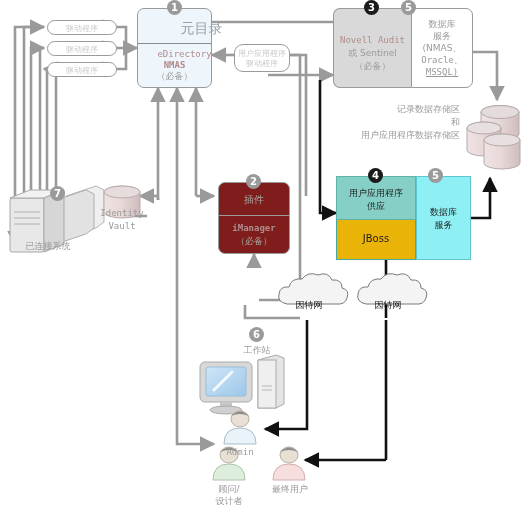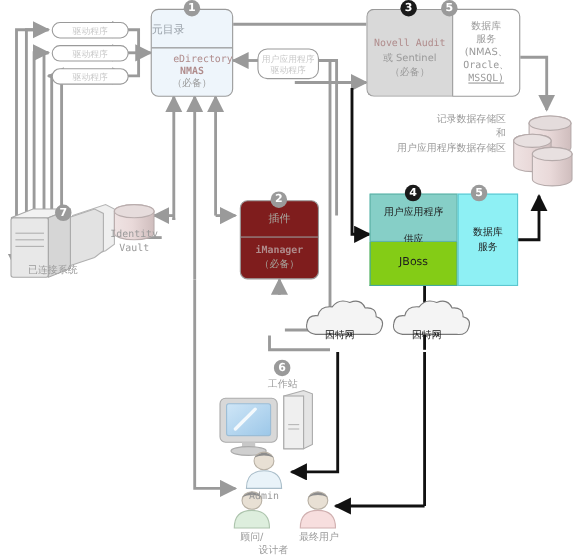--- a/index.html
+++ b/index.html
@@ -19,43 +19,43 @@
          text-align:center;font-weight:bold;
          font-family:"DejaVu Sans","Liberation Sans",sans-serif;}
   .badge.dk{background:#1a1a1a;}
 
   .box{position:absolute;box-sizing:border-box;}
   .rbox{border:1px solid #9a9a9a;border-radius:7px;}
 
   
   #box1{left:137px;top:8px;width:75px;height:80px;background:#eef5fb;}
   #box1 .divider{position:absolute;left:0;top:34px;width:100%;height:1px;background:#8a8a8a;}
-  #box1 .t1{position:absolute;left:0;top:11px;width:100%;
-            font-size:10px;color:#9aa2aa;}
+  #box1 .t1{position:absolute;left:0;top:11px;width:100%;text-align:center;
+            font-size:14px;color:#9aa2aa;padding-left:27px;}
   #box1 .t2{position:absolute;left:0;top:40px;width:100%;text-align:center;}
 
   
   #box35{left:333px;top:8px;width:140px;height:80px;}
   #box35 .left{position:absolute;left:0;top:0;width:78px;height:100%;
                background:#d9d9d9;border:1px solid #9a9a9a;border-right:none;
                border-radius:7px 0 0 7px;box-sizing:border-box;}
   #box35 .right{position:absolute;left:78px;top:0;width:62px;height:100%;
                 background:#ffffff;border:1px solid #9a9a9a;border-left:1px solid #9a9a9a;
                 border-radius:0 7px 7px 0;box-sizing:border-box;}
 
   
   #box2{left:218px;top:182px;width:72px;height:72px;background:#7f1d1d;}
   #box2 .divider{position:absolute;left:0;top:32px;width:100%;height:1px;background:#9a9a9a;}
 
   
   #box45{left:336px;top:176px;width:135px;height:84px;}
   #box45 .ua{position:absolute;left:0;top:0;width:80px;height:44px;
              background:#86cfc7;border:1px solid #5fb3a8;box-sizing:border-box;}
   #box45 .jb{position:absolute;left:0;top:44px;width:80px;height:40px;
-             background:#84cc16;border:1px solid #45a99c;border-top:none;box-sizing:border-box;}
+             background:#eab308;border:1px solid #45a99c;border-top:none;box-sizing:border-box;}
   #box45 .db{position:absolute;left:80px;top:0;width:55px;height:84px;
              background:#8ef0f4;border:1px solid #5cc7d0;box-sizing:border-box;}
   #box45 .txt{position:absolute;left:0;width:100%;text-align:center;color:#1e1e1e;font-size:9px;line-height:11px;}
 
   
   .pill{position:absolute;border:1px solid #9a9a9a;border-radius:9px;
         background:#fff;color:#c9c9c9;font-size:8px;line-height:10px;
         text-align:center;box-sizing:border-box;}
 </style>
 </head>
@@ -252,21 +252,21 @@
     <div class="divider"></div>
     <div class="lbl" style="left:0;top:11px;width:100%;color:#a8a8a0;font-size:10px;">插件</div>
     <div class="lbl mono pink" style="left:0;top:40px;width:100%;font-weight:bold;">iManager</div>
     <div class="lbl" style="left:0;top:53px;width:100%;color:#a8a8a0;">（必备）</div>
   </div>
   <div class="badge" style="left:246px;top:174px;">2</div>
 
   <div class="box" id="box45">
     <div class="ua">
       <div class="txt" style="top:11px;">用户应用程序</div>
-      <div class="txt" style="top:36px;">供应</div>
+      <div class="txt" style="top:24px;">供应</div>
     </div>
     <div class="jb">
       <div class="txt" style="top:13px;font-size:10px;">JBoss</div>
     </div>
     <div class="db">
       <div class="txt" style="top:30px;">数据库</div>
       <div class="txt" style="top:43px;">服务</div>
     </div>
   </div>
   <div class="badge dk" style="left:368px;top:168px;">4</div>
@@ -292,16 +292,16 @@
   <div class="lbl" style="left:318px;top:130px;width:142px;text-align:right;">用户应用程序数据存储区</div>
 
   <div class="lbl black" style="left:285px;top:300px;width:48px;">因特网</div>
   <div class="lbl black" style="left:364px;top:300px;width:48px;">因特网</div>
 
   <div class="badge" style="left:249px;top:327px;">6</div>
   <div class="lbl" style="left:227px;top:345px;width:60px;">工作站</div>
 
   <div class="lbl mono" style="left:215px;top:447px;width:50px;">Admin</div>
   <div class="lbl" style="left:196px;top:484px;width:66px;">顾问/</div>
-  <div class="lbl" style="left:196px;top:496px;width:66px;text-align:right;">设计者</div>
+  <div class="lbl" style="left:196px;top:496px;width:66px;">设计者</div>
   <div class="lbl" style="left:259px;top:484px;width:62px;">最终用户</div>
 
 </div>
 
 </body></html>

